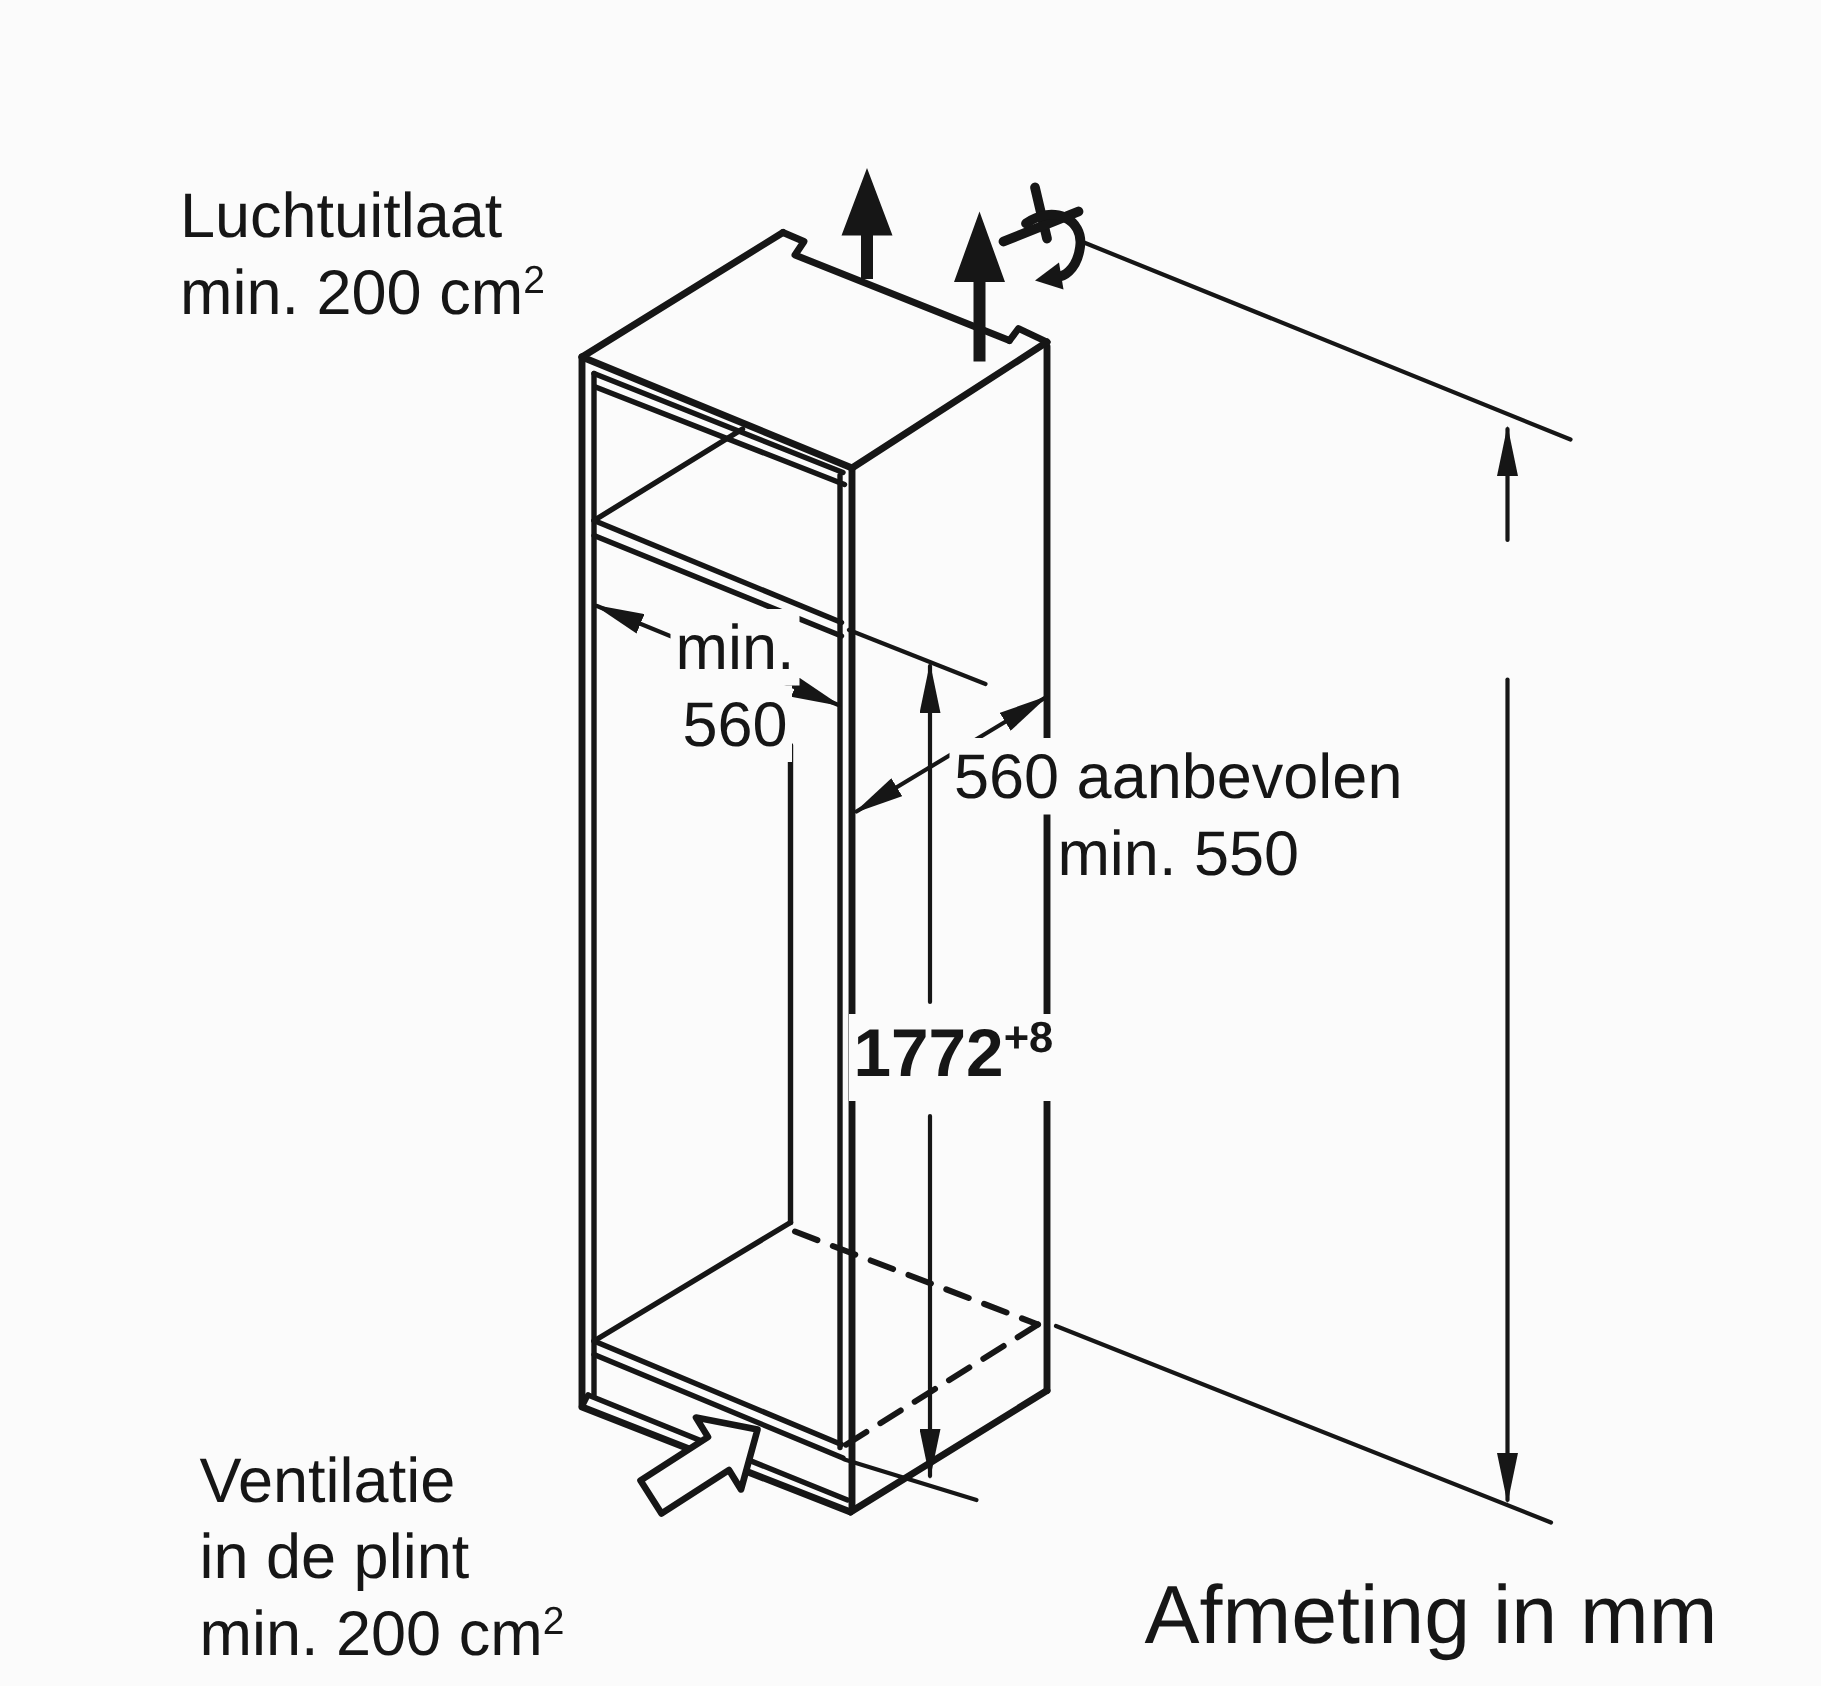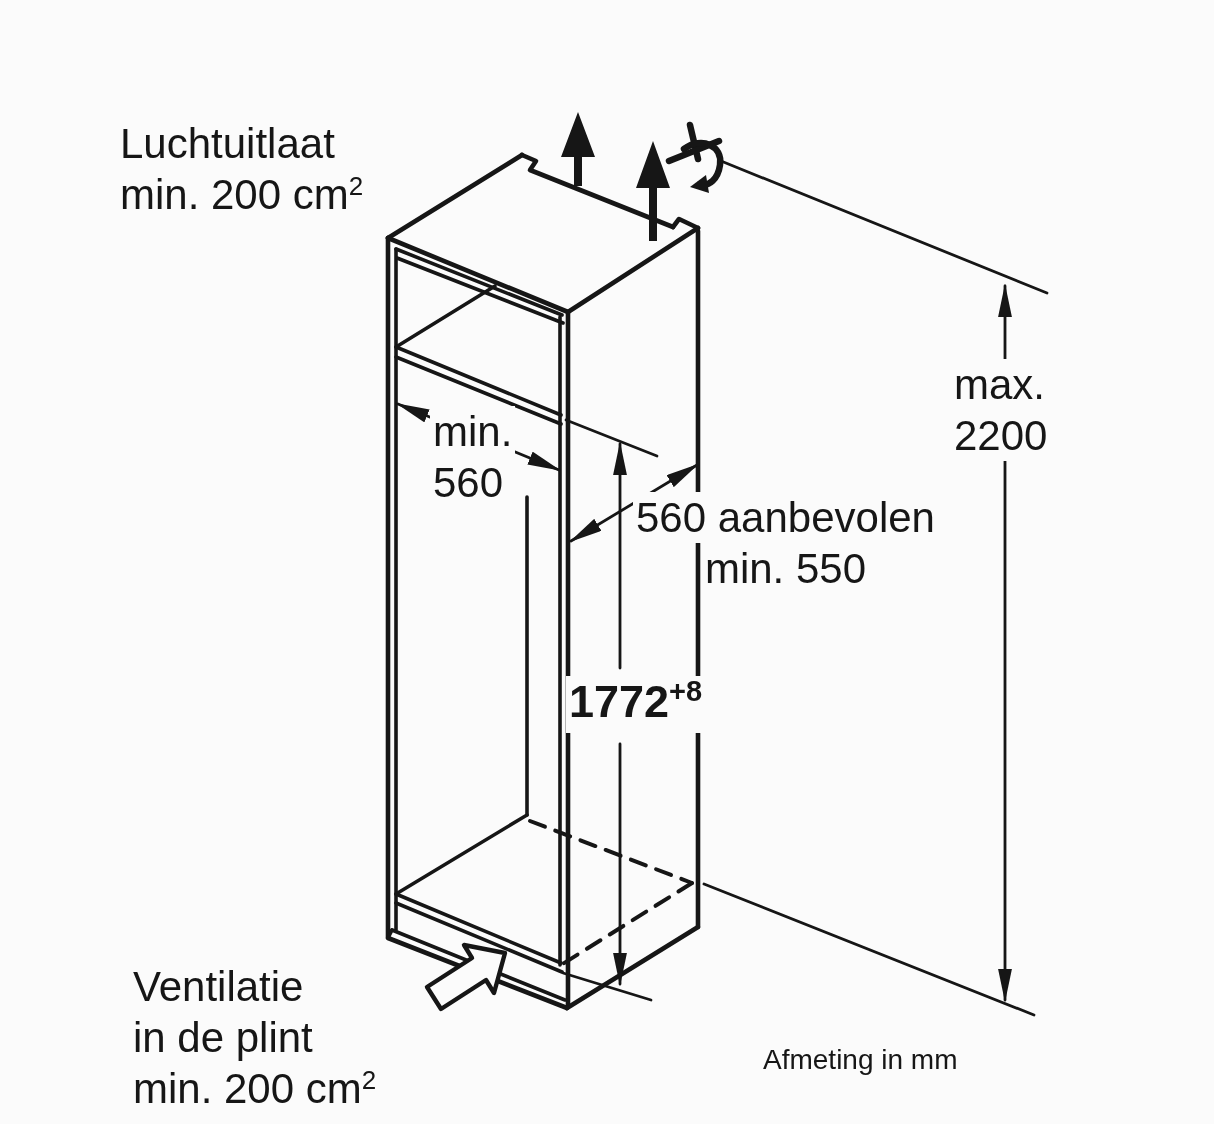--- a/index.html
+++ b/index.html
@@ -15,26 +15,26 @@
   .stroke{stroke:var(--ink);fill:none;stroke-linecap:round;stroke-linejoin:round;}
   .w-outer{stroke-width:4.6;}
   .w-inner{stroke-width:3.6;}
   .w-dim{stroke-width:2.8;}
   .w-glyph{stroke-width:6.5;}
   .dashed{stroke-dasharray:16 11;stroke-width:4;}
   .fill-ink{fill:var(--ink);stroke:none;}
   .block-arrow{fill:var(--bg);stroke:var(--ink);stroke-width:4.4;stroke-linejoin:round;}
   .lbl{position:absolute;font-size:42px;line-height:51px;color:var(--ink);white-space:nowrap;}
   .lbl .bg{background:var(--bg);display:inline-block;padding:0 3px;}
-  .center{}
+  .center{text-align:center;}
   sup.sm{font-size:26px;position:relative;top:-14px;vertical-align:baseline;}
   .dim-big{font-size:45px;}
   sup.tol{font-size:29px;position:relative;top:-16px;vertical-align:baseline;}
   .page-num{position:absolute;left:1216px;top:16px;font-size:21px;line-height:26px;}
-  .units{position:absolute;left:763px;top:1044px;font-size:28px;}
+  .units{position:absolute;left:763px;top:1044px;font-size:55px;}
 </style>
 </head>
 <body>
 
 <div class="figure">
 
   <svg width="1214" height="1124" viewBox="0 0 1214 1124">
     <defs>
       <marker id="dimArrow" viewBox="0 0 12 5" refX="11.2" refY="2.5" markerWidth="12" markerHeight="5" orient="auto-start-reverse" markerUnits="strokeWidth">
         <path d="M0,0 L12,2.5 L0,5 Z" class="fill-ink"></path>
@@ -132,22 +132,18 @@
 
   <div class="lbl" style="left:633px;top:492px;text-align:center;">
     <span class="bg">560 aanbevolen</span><br>
     <span class="bg">min. 550</span>
   </div>
 
   <div class="lbl dim-big" style="left:566px;top:676px;font-weight:bold;">
     <span class="bg"><span>1772</span><sup class="tol">+8</sup></span>
   </div>
 
-  <div class="lbl" style="left:951px;top:359px;">
-    <span class="bg">max.</span><br>
-    <span class="bg">2200</span>
-  </div>
 
   <div class="units">Afmeting in mm</div>
 
   <div class="page-num">7 / 11</div>
 
 </div>
 
 </body></html>

